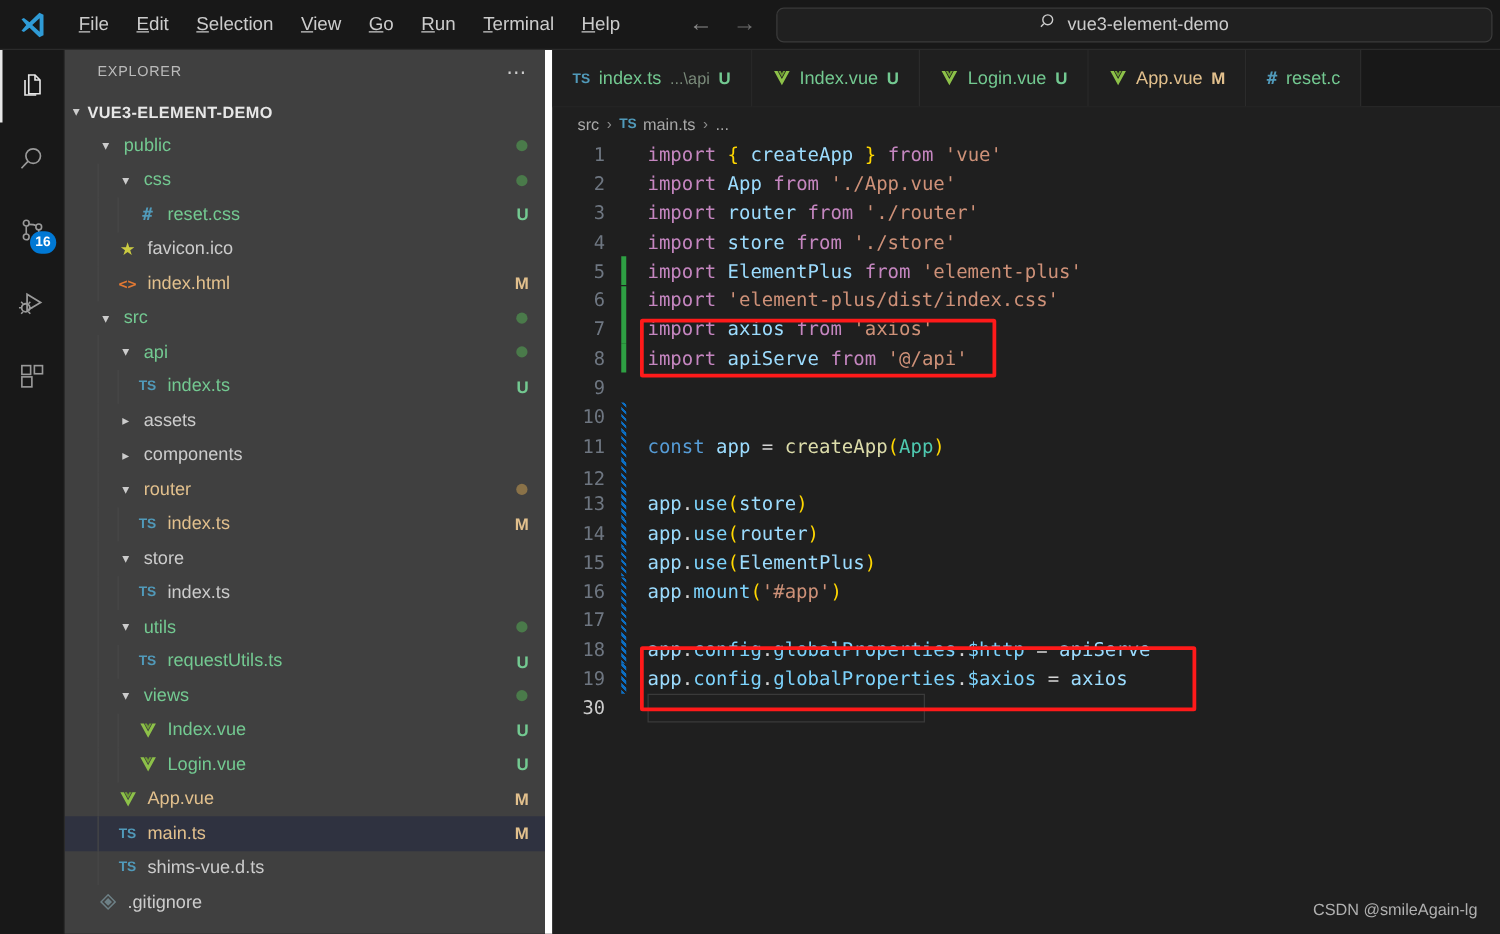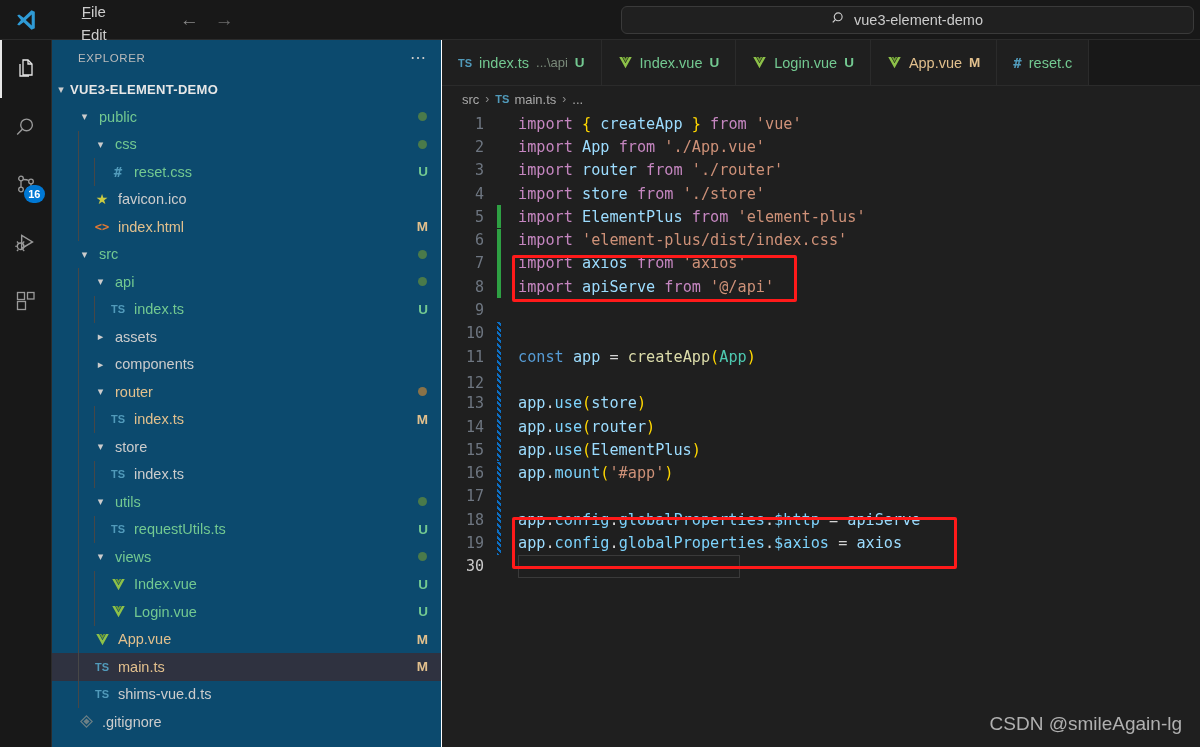--- a/index.html
+++ b/index.html
@@ -13,21 +13,21 @@
   * { box-sizing: border-box; }
 
   
   .titlebar {
     position: absolute; left: 0; top: 0; width: 1200px; height: 40px;
     background: #181818;
     display: flex; align-items: center;
     border-bottom: 1px solid #2b2b2b;
   }
   .vscode-logo { width: 52px; height: 40px; display: flex; align-items: center; justify-content: center; }
-  .menu { display: flex; align-items: center; height: 40px; flex-direction: column; }
+  .menu { display: flex; align-items: center; height: 40px; }
   .menu-item {
     color: #cccccc; font-size: 15px; padding: 3px 9px; margin: 0 2px;
     white-space: nowrap; border-radius: 3px; cursor: default;
   }
   .menu-item .mn { text-decoration: underline; }
 
   .nav-arrows { display: flex; align-items: center; gap: 16px; margin-left: 44px; }
   .arrow { color: #8a8a8a; font-size: 19px; line-height: 1; cursor: default; }
   .arrow.fwd { color: #6b6b6b; }
 
@@ -54,21 +54,21 @@
   .badge {
     position: absolute; right: 7px; bottom: 11px;
     background: #0078d4; color: #ffffff; font-size: 11px; font-weight: bold;
     min-width: 18px; height: 18px; border-radius: 9px;
     display: flex; align-items: center; justify-content: center; padding: 0 4px;
   }
 
   
   .sidebar {
     position: absolute; left: 52px; top: 40px; width: 390px; height: 707px;
-    background: #0c4a6e; border-right: 1px solid #ffffff;
+    background: #404040; border-right: 6px solid #ffffff;
     overflow: hidden;
   }
   .sidebar-header {
     height: 35px; display: flex; align-items: center; justify-content: space-between;
     padding: 0 14px 0 26px;
   }
   .sidebar-title { color: #bbbbbb; font-size: 11.5px; letter-spacing: 0.6px; }
   .sb-actions { color: #cccccc; font-size: 16px; letter-spacing: 1px; cursor: pointer; }
 
   .tree { font-size: 14.5px; color: #cccccc; }
@@ -146,21 +146,21 @@
 
   .hl-box { position: absolute; border: 3px solid #ff1a1a; border-radius: 2px; pointer-events: none; }
 
   .active-line-border {
     position: absolute; left: 76px; width: 222px; height: 23.3px;
     border: 1px solid #3a3a3a;
   }
 
   .watermark {
     position: absolute; right: 18px; bottom: 12px;
-    color: #b0b0b0; font-size: 19px; font-family: "Liberation Sans", sans-serif;
+    color: #b0b0b0; font-size: 13px; font-family: "Liberation Sans", sans-serif;
   }
 </style>
 </head>
 <body>
 
 <div class="titlebar">
   <div class="vscode-logo">
     <svg width="24" height="24" viewBox="0 0 24 24">
         <path d="M17.5 2.2 9.6 9.8 5.1 6.4 3.2 7.4l3.8 4.6-3.8 4.6 1.9 1 4.5-3.4 7.9 7.6 3.3-1.6V3.8L17.5 2.2z M17.7 6.6v10.8l-5.9-5.4 5.9-5.4z" fill="#2f9bd6"></path>
       </svg>

